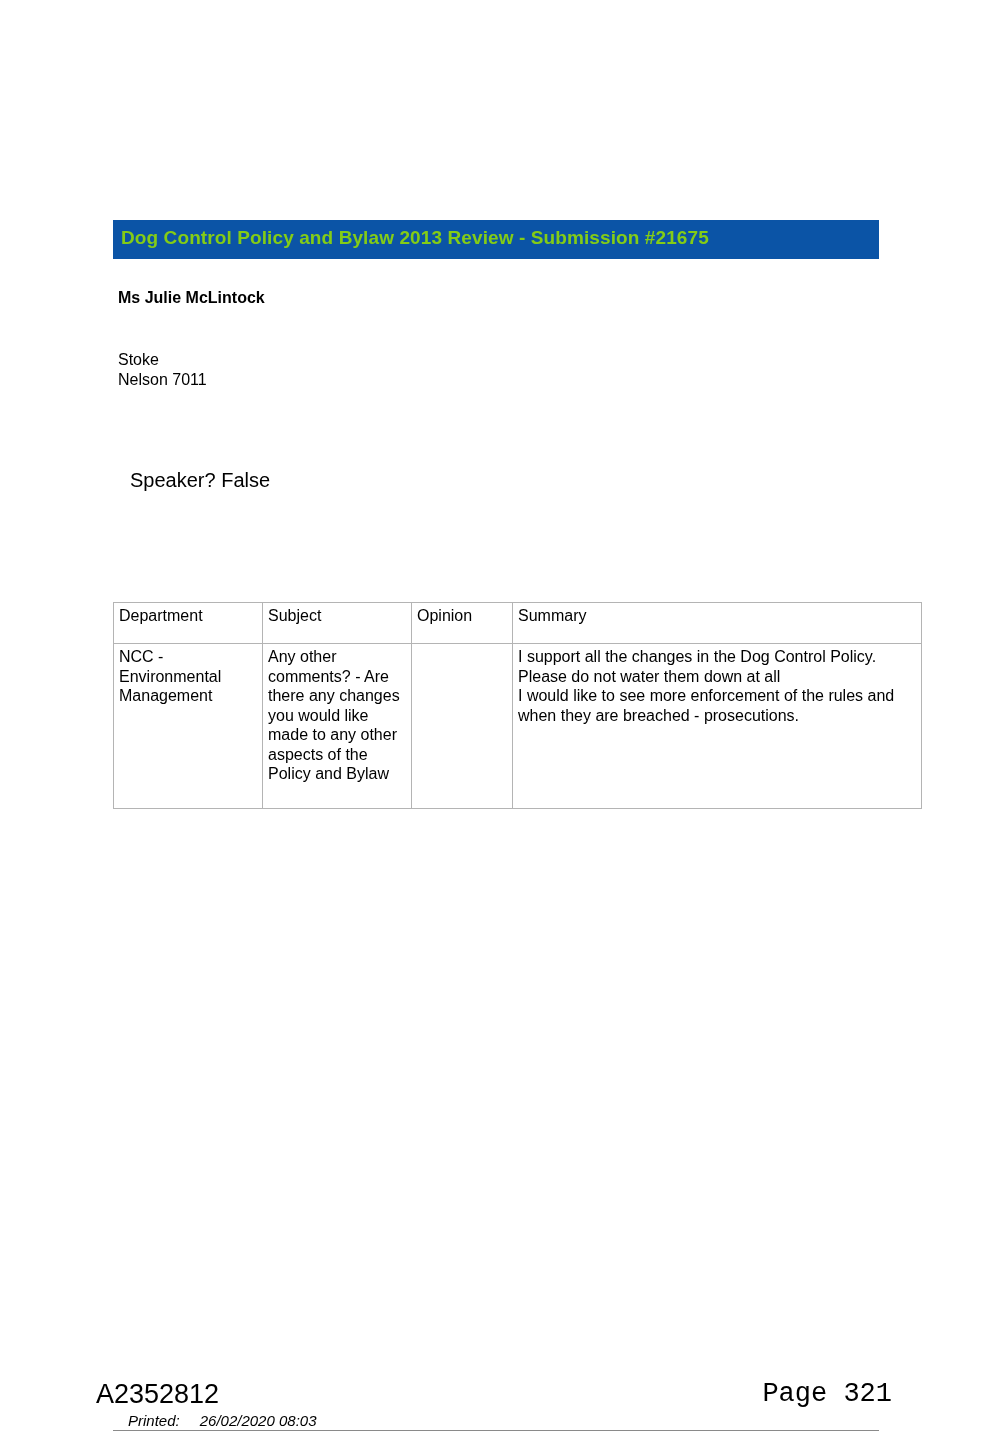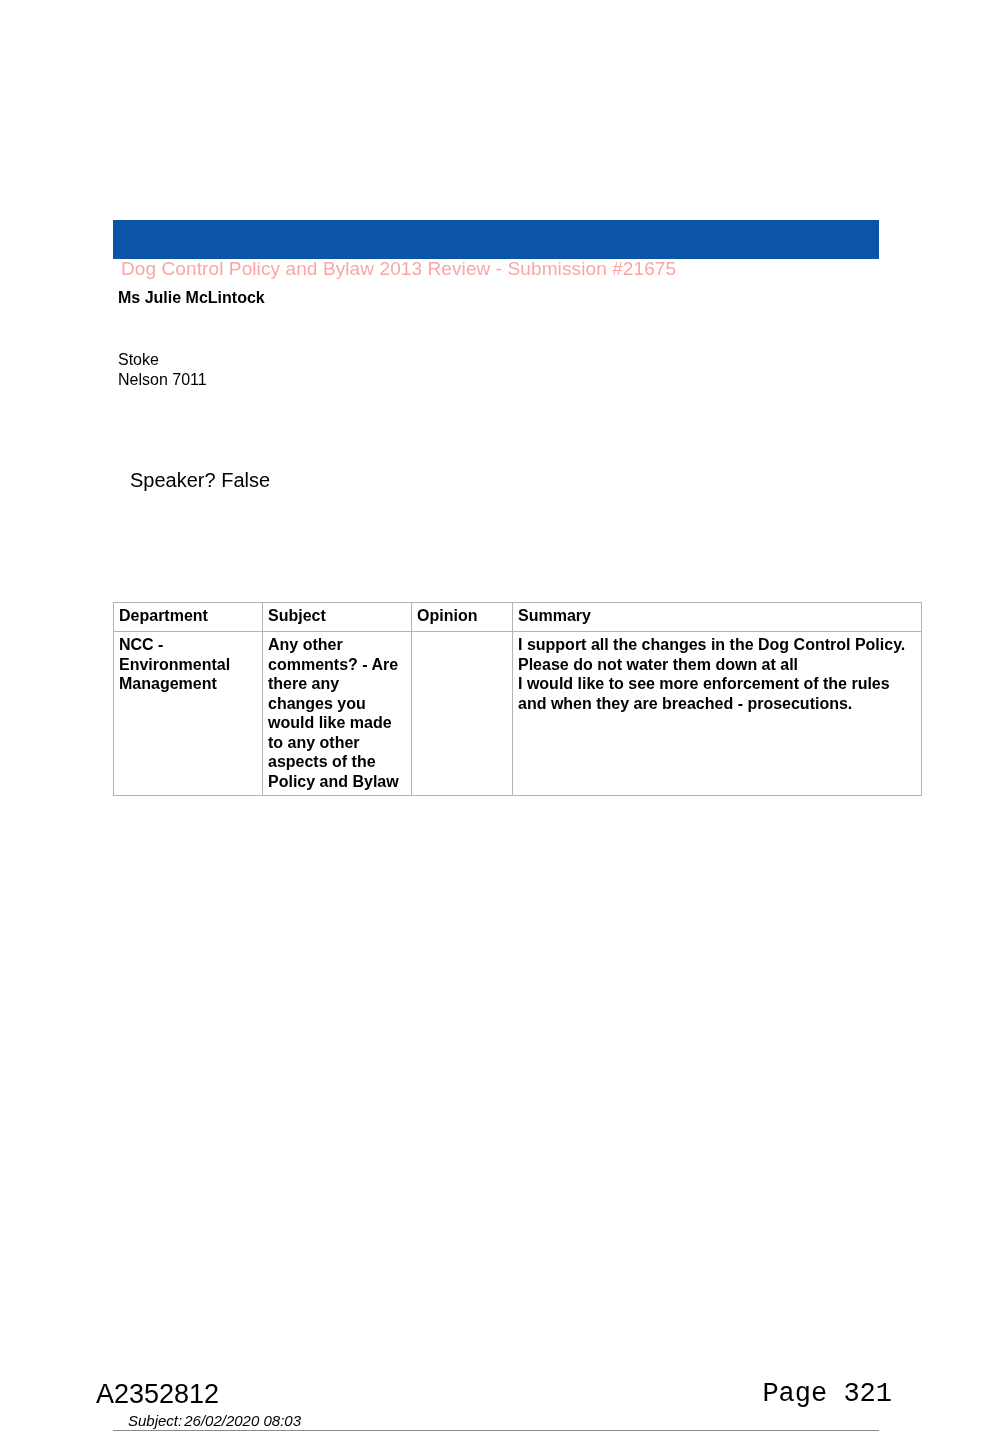--- a/index.html
+++ b/index.html
@@ -38,25 +38,24 @@
     top: 220px;
     width: 766px;
     height: 39px;
     background: #0B54A6;
   }
   .banner-text {
     position: absolute;
     left: 8px;
     top: 7px;
     font-size: 19px;
-    font-weight: 400;
-    color: #fca5a5;
+    font-weight: 700;
+    color: #84cc16;
     white-space: nowrap;
     letter-spacing: 0.1px;
-    margin-top: 31px;
   }
 
   
   .submitter-name {
     position: absolute;
     left: 118px;
     top: 289px;
     font-size: 16px;
     font-weight: bold;
     white-space: nowrap;
@@ -86,22 +85,22 @@
     width: 764px;
     border-collapse: collapse;
     table-layout: fixed;
     font-size: 16px;
   }
   .subs-table th,
   .subs-table td {
     border: 1px solid #b4b4b4;
     vertical-align: top;
     text-align: left;
-    font-weight: bold;
-    padding: 3px 5px 4px 5px;
+    font-weight: normal;
+    padding: 3px 5px 16px 5px;
     line-height: 19.5px;
   }
   .subs-table th { height: 21px; }
   .col-dept    { width: 138px; }
   .col-subject { width: 138px; }
   .col-opinion { width: 90px;  }
   .col-summary { width: 398px; }
   .cell-tall { height: 145px; }
   .nowrap-lines { white-space: pre-line; }
 
@@ -122,21 +121,21 @@
     font-family: Liberation Mono, monospace;
   }
   .footer-printed {
     position: absolute;
     left: 128px;
     top: 1412px;
     font-size: 15px;
     font-style: italic;
     white-space: nowrap;
   }
-  .footer-printed .printed-value { margin-left: 2px; }
+  .footer-printed .printed-value { margin-left: 20px; }
   .footer-rule {
     position: absolute;
     left: 113px;
     top: 1430px;
     width: 766px;
     height: 1px;
     background: #8a8a8a;
   }
 </style>
 </head>
@@ -177,18 +176,18 @@
 I would like to see more enforcement of the rules and when they are breached - prosecutions.</td>
       </tr>
     </tbody>
   </table>
 
   <div class="footer-doc-id">A2352812</div>
 
   <div class="footer-page">Page 321</div>
 
   <div class="footer-printed">
-    <span>Subject:</span><span class="printed-value">26/02/2020 08:03</span>
+    <span>Printed:</span><span class="printed-value">26/02/2020 08:03</span>
   </div>
 
   <div class="footer-rule"></div>
 
 </div>
 
 </body></html>

